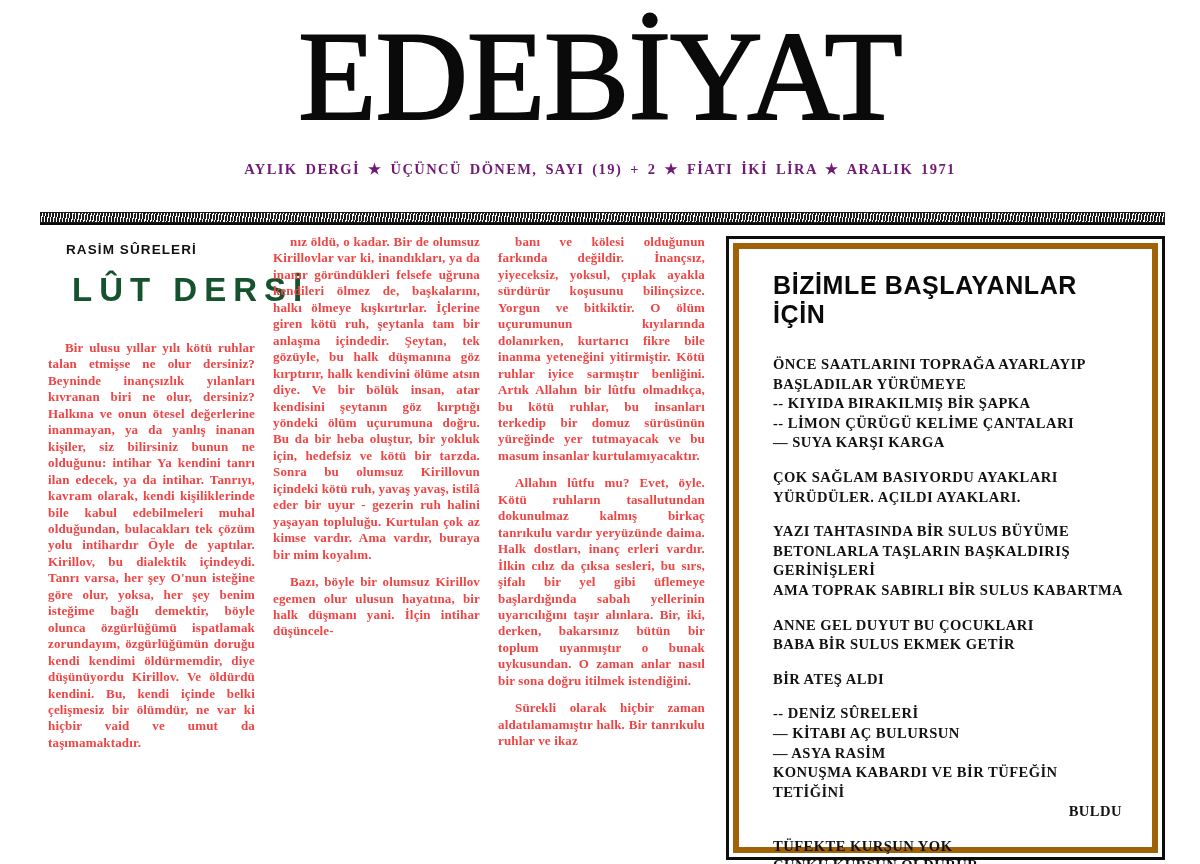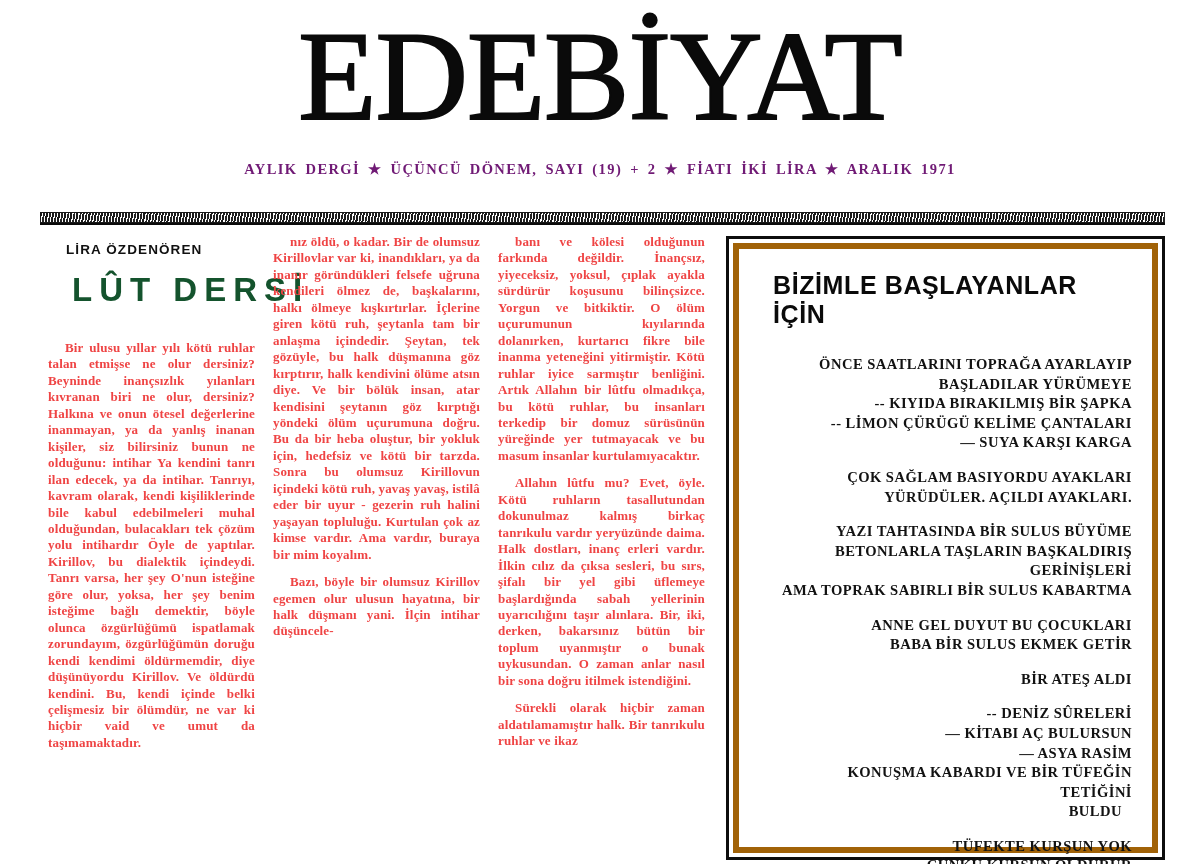--- a/index.html
+++ b/index.html
@@ -162,38 +162,38 @@
   .stanza {
     font-family: "Liberation Serif", serif;
     font-weight: bold;
     font-size: 14.6px;
     line-height: 19.6px;
     letter-spacing: 0.45px;
     color: #121212;
     margin: 0 0 15px 0;
     white-space: pre-line;
   }
-  .stanza-line { display: block; text-align: right; }
+  .stanza-line { display: block; }
   .stanza-line.right { text-align: right; padding-right: 10px; }
 </style>
 </head>
 <body>
 
 <div class="masthead">
   <div class="masthead-title">EDEBİYAT</div>
   <div class="masthead-sub">AYLIK DERGİ ★ ÜÇÜNCÜ DÖNEM, SAYI (19) + 2 ★ FİATI İKİ LİRA ★ ARALIK 1971</div>
 </div>
 
 <div class="ornament-rule"></div>
 <div class="ornament-rule-2"></div>
 
 <div class="page">
 
   <div class="article">
-    <div class="byline">LİRA ÖZDENÖREN</div>
+    <div class="byline">RASİM SÛRELERİ</div>
     <div class="article-title">LÛT DERSİ</div>
 
     <div class="cols">
       <div class="col col-1">
           <p>Bir ulusu yıllar yılı kötü ruhlar talan etmişse ne olur dersiniz? Beyninde inançsızlık yılanları kıvranan biri ne olur, dersiniz? Halkına ve onun ötesel değerlerine inanmayan, ya da yanlış inanan kişiler, siz bilirsiniz bunun ne olduğunu: intihar Ya kendini tanrı ilan edecek, ya da intihar. Tanrıyı, kavram olarak, kendi kişiliklerinde bile kabul edebilmeleri muhal olduğundan, bulacakları tek çözüm yolu intihardır Öyle de yaptılar. Kirillov, bu dialektik içindeydi. Tanrı varsa, her şey O'nun isteğine göre olur, yoksa, her şey benim isteğime bağlı demektir, böyle olunca özgürlüğümü ispatlamak zorundayım, özgürlüğümün doruğu kendi kendimi öldürmemdir, diye düşünüyordu Kirillov. Ve öldürdü kendini. Bu, kendi içinde belki çelişmesiz bir ölümdür, ne var ki hiçbir vaid ve umut da taşımamaktadır.</p>
         </div>
       <div class="col col-2">
           <p>nız öldü, o kadar. Bir de olumsuz Kirillovlar var ki, inandıkları, ya da inanır göründükleri felsefe uğruna kendileri ölmez de, başkalarını, halkı ölmeye kışkırtırlar. İçlerine giren kötü ruh, şeytanla tam bir anlaşma içindedir. Şeytan, tek gözüyle, bu halk düşmanına göz kırptırır, halk kendivini ölüme atsın diye. Ve bir bölük insan, atar kendisini şeytanın göz kırptığı yöndeki ölüm uçurumuna doğru. Bu da bir heba oluştur, bir yokluk için, hedefsiz ve kötü bir tarzda. Sonra bu olumsuz Kirillovun içindeki kötü ruh, yavaş yavaş, istilâ eder bir uyur - gezerin ruh halini yaşayan topluluğu. Kurtulan çok az kimse vardır. Ama vardır, buraya bir mim koyalım.</p>
           <p>Bazı, böyle bir olumsuz Kirillov egemen olur ulusun hayatına, bir halk düşmanı yani. İlçin intihar düşüncele-</p>
         </div>

